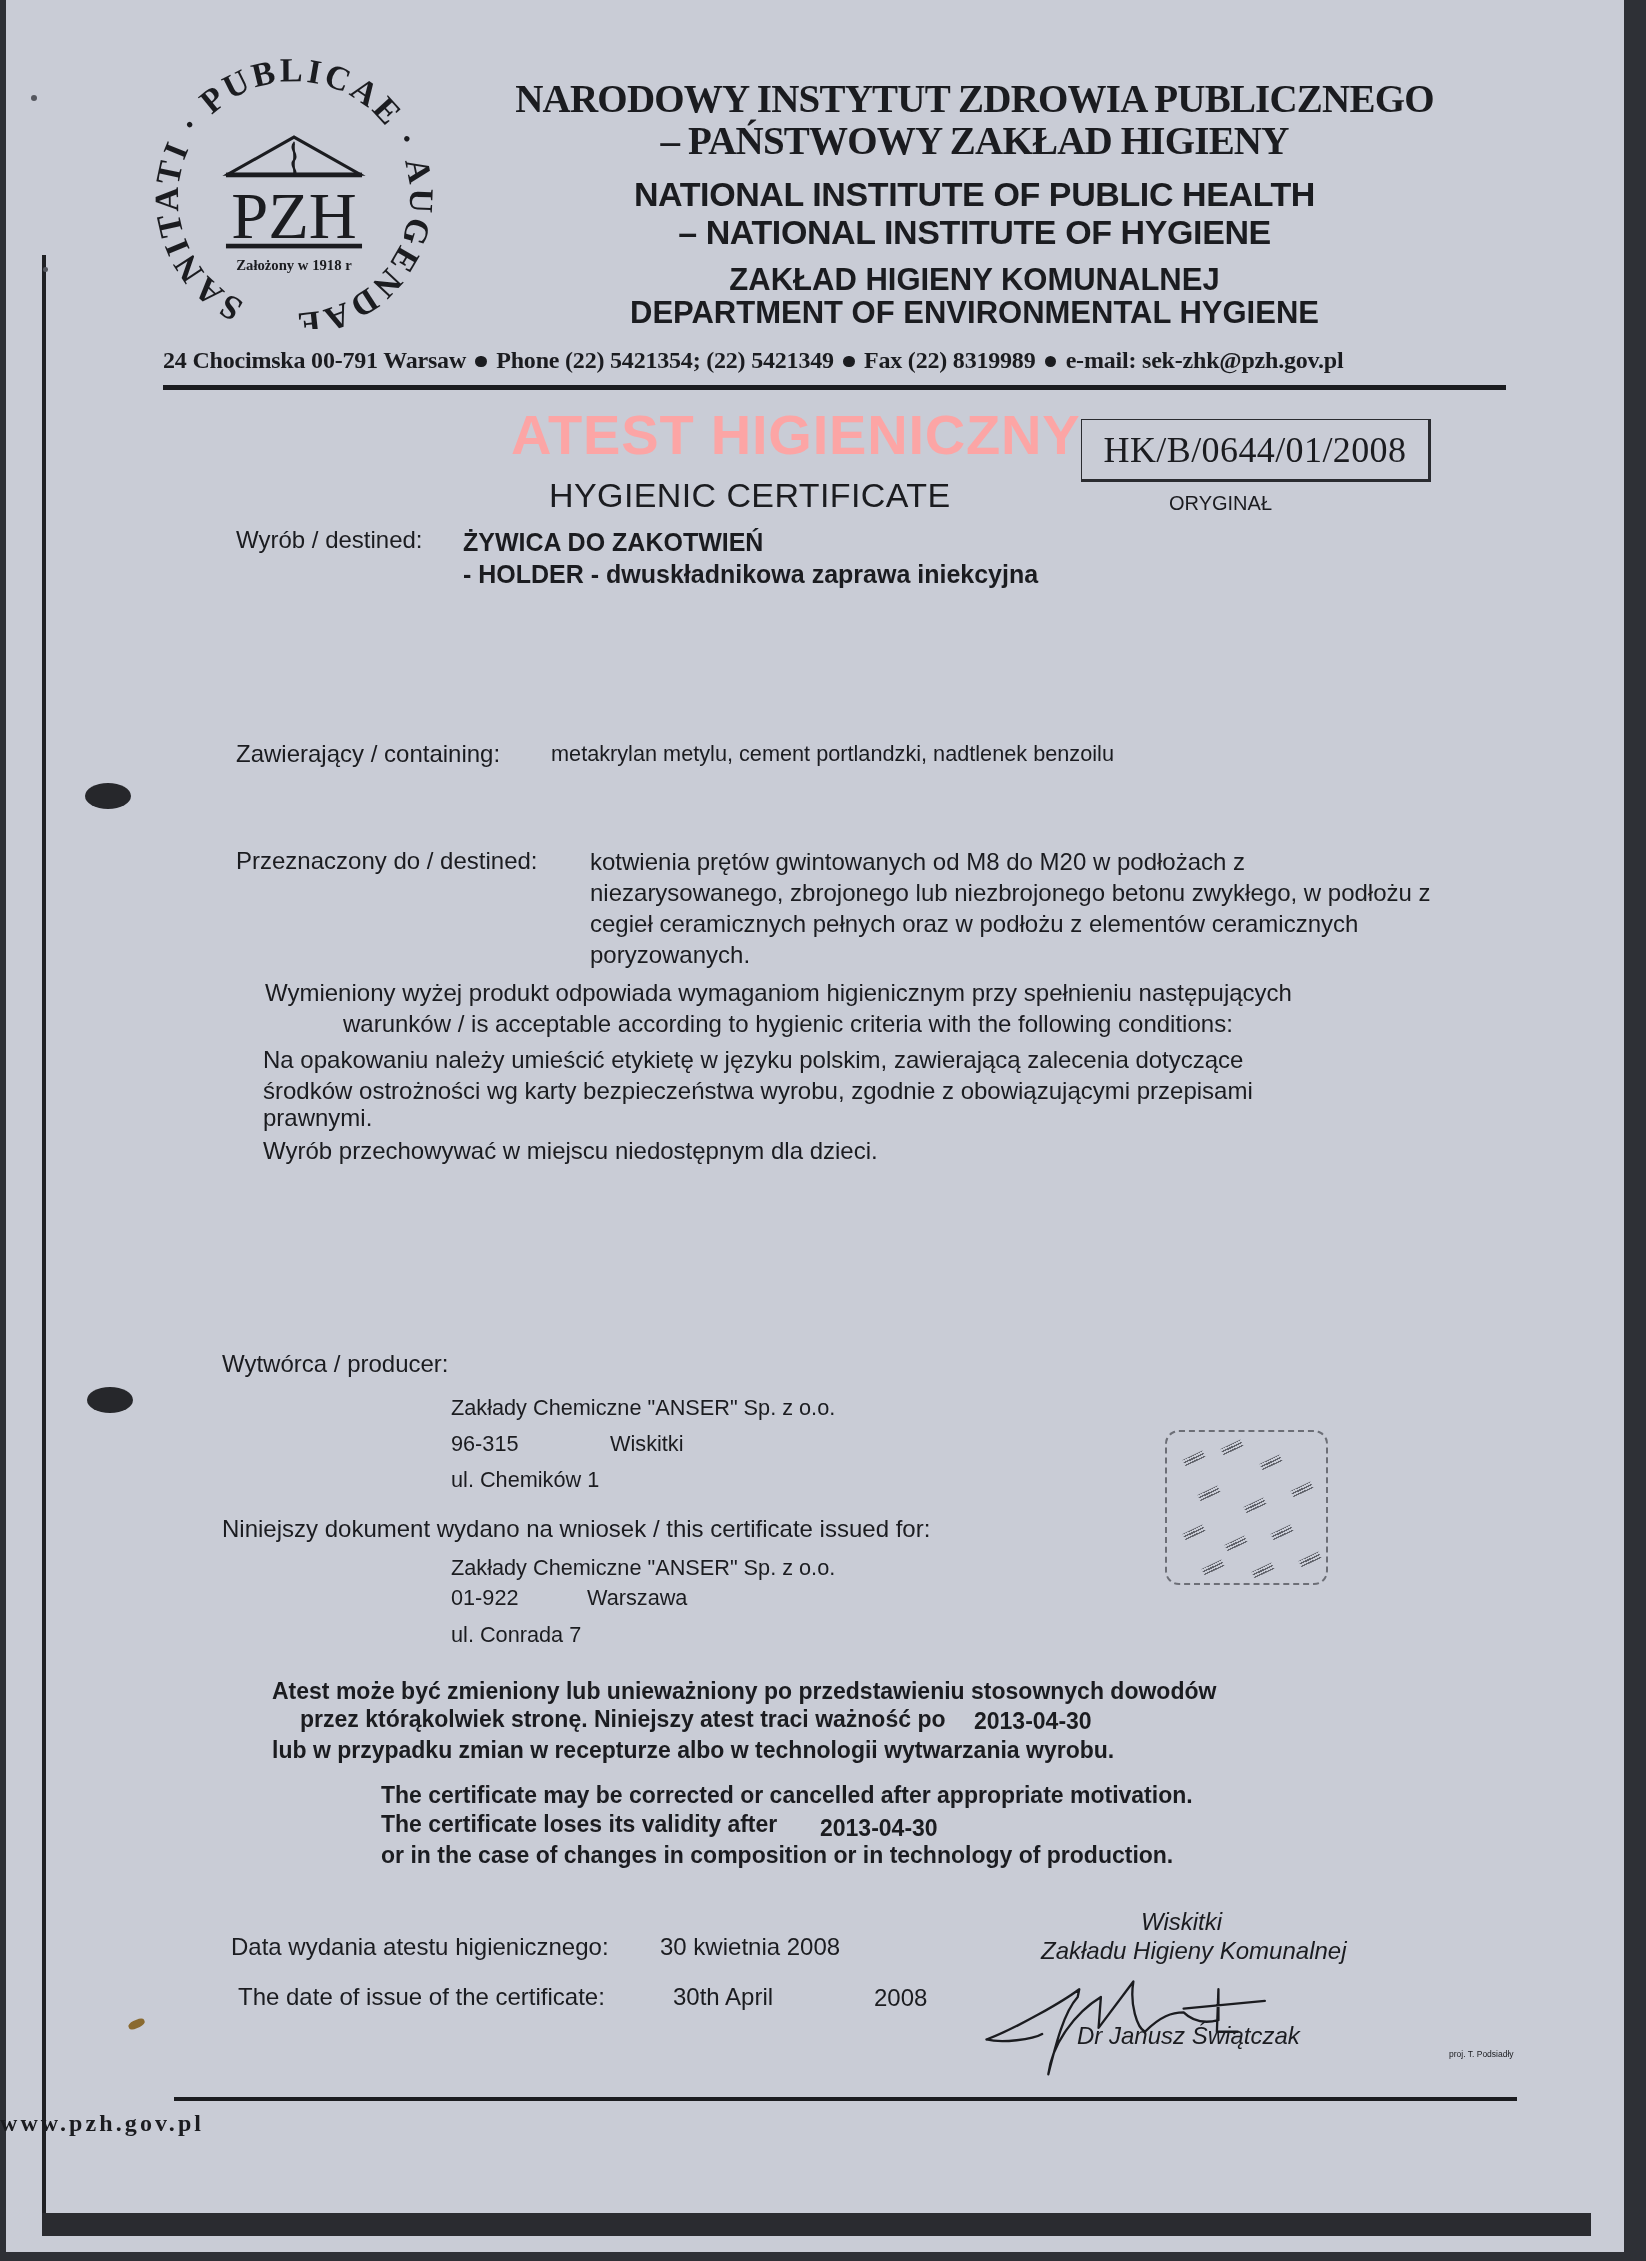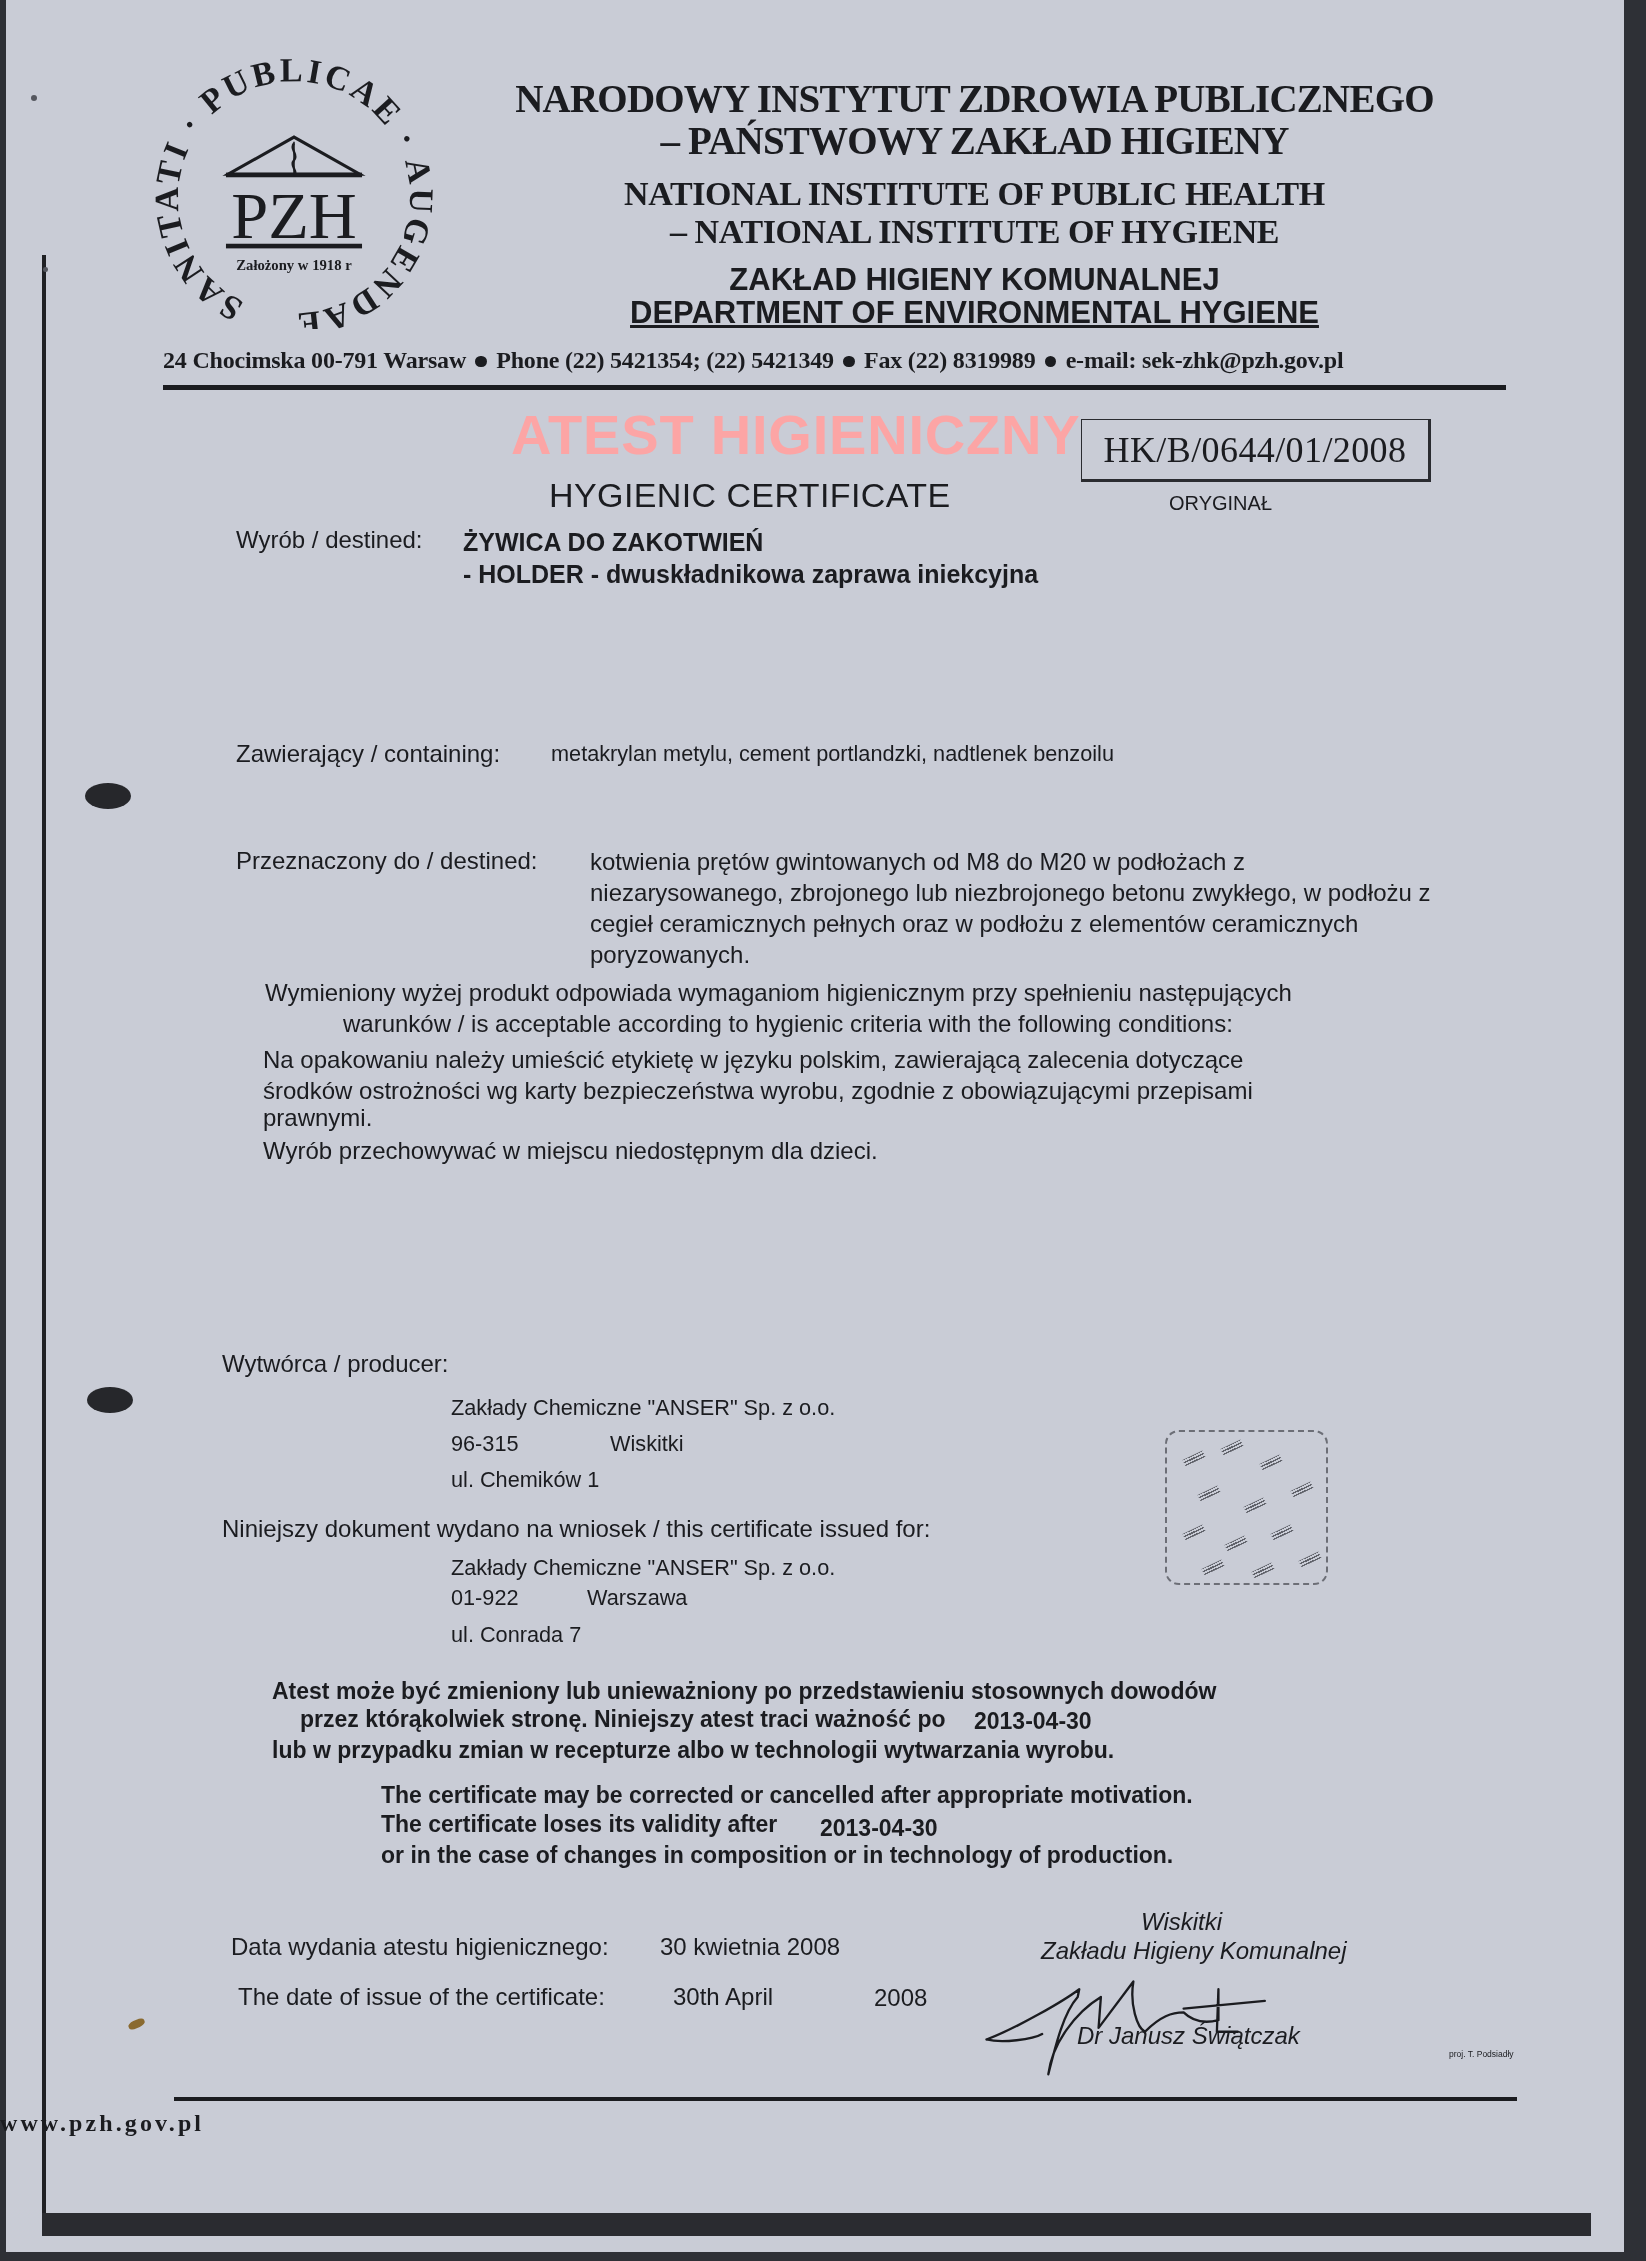--- a/index.html
+++ b/index.html
@@ -22,21 +22,21 @@
   .punch { position: absolute; width: 46px; height: 26px; border-radius: 50%; background: #26272b; }
 
   .abs { position: absolute; white-space: nowrap; }
   .sans { font-family: "Liberation Sans", sans-serif; }
   .bold { font-weight: bold; }
 
   
   .emblem { position: absolute; left: 151px; top: 58px; width: 286px; height: 271px; }
 
   .hdr-pl { font-family: "Liberation Serif", serif; font-weight: bold; font-size: 39px; letter-spacing: -0.8px; text-align: center; left: 433px; width: 1083px; }
-  .hdr-en { font-family: Liberation Serif, serif; font-weight: bold; font-size: 34px; text-align: center; left: 433px; width: 1083px; letter-spacing: -0.4px; }
+  .hdr-en { font-family: Liberation Sans, sans-serif; font-weight: bold; font-size: 34px; text-align: center; left: 433px; width: 1083px; letter-spacing: -0.4px; }
   .hdr-dept { font-family: "Liberation Sans", sans-serif; font-weight: bold; font-size: 31px; text-align: center; left: 433px; width: 1083px; }
 
   .contact { left: 163px; top: 347px; font-family: "Liberation Serif", serif; font-weight: bold; font-size: 24px; letter-spacing: -0.2px; }
   .contact .dot { display: inline-block; width: 11.6px; height: 11.6px; border-radius: 50%; background: #1b1c20; margin: 0 9.3px 2.3px 9.3px; vertical-align: middle; }
   .rule-top { position: absolute; left: 163px; top: 385px; width: 1343px; height: 5.4px; background: #1b1c20; }
 
   .title { left: 511px; top: 402px; font-family: "Liberation Sans", sans-serif; font-weight: bold; font-size: 56px; letter-spacing: 0.8px; color: #fca5a5; }
   .subtitle { left: 549px; top: 476px; font-size: 34px; letter-spacing: 0.4px; }
   .certno-box { position: absolute; left: 1081px; top: 419px; width: 350px; height: 63px; border: 1.5px solid #2a2b30; border-right-width: 3.9px; border-bottom-width: 3.9px; display: flex; align-items: center; justify-content: center; }
   .certno { font-family: "Liberation Serif", serif; font-size: 36px; letter-spacing: 0.4px; }
@@ -88,21 +88,21 @@
     <rect x="97" y="240" width="176" height="6" fill="#1b1c20"></rect>
     <text x="185" y="274" text-anchor="middle" font-family="Liberation Serif, serif" font-weight="bold" font-size="19" fill="#1b1c20">Założony w 1918 r</text>
   </svg>
 </div>
 
 <div class="abs hdr-pl" style="top:76px;">NARODOWY INSTYTUT ZDROWIA PUBLICZNEGO</div>
 <div class="abs hdr-pl" style="top:118px;">– PAŃSTWOWY ZAKŁAD HIGIENY</div>
 <div class="abs hdr-en" style="top:175px;">NATIONAL INSTITUTE OF PUBLIC HEALTH</div>
 <div class="abs hdr-en" style="top:213px;">– NATIONAL INSTITUTE OF HYGIENE</div>
 <div class="abs hdr-dept" style="top:262px;">ZAKŁAD HIGIENY KOMUNALNEJ</div>
-<div class="abs hdr-dept" style="top:295px;text-decoration:underline;">DEPARTMENT OF ENVIRONMENTAL HYGIENE</div>
+<div class="abs hdr-dept" style="top:295px;">DEPARTMENT OF ENVIRONMENTAL HYGIENE</div>
 
 <div class="abs contact">
   <span>24 Chocimska  00-791 Warsaw</span><span class="dot"></span><span>Phone (22) 5421354; (22) 5421349</span><span class="dot"></span><span>Fax (22) 8319989</span><span class="dot"></span><span>e-mail: sek-zhk@pzh.gov.pl</span>
 </div>
 <div class="rule-top"></div>
 
 <div class="abs title">ATEST HIGIENICZNY</div>
 <div class="abs subtitle sans">HYGIENIC CERTIFICATE</div>
 <div class="certno-box">
   <span class="certno">HK/B/0644/01/2008</span>

